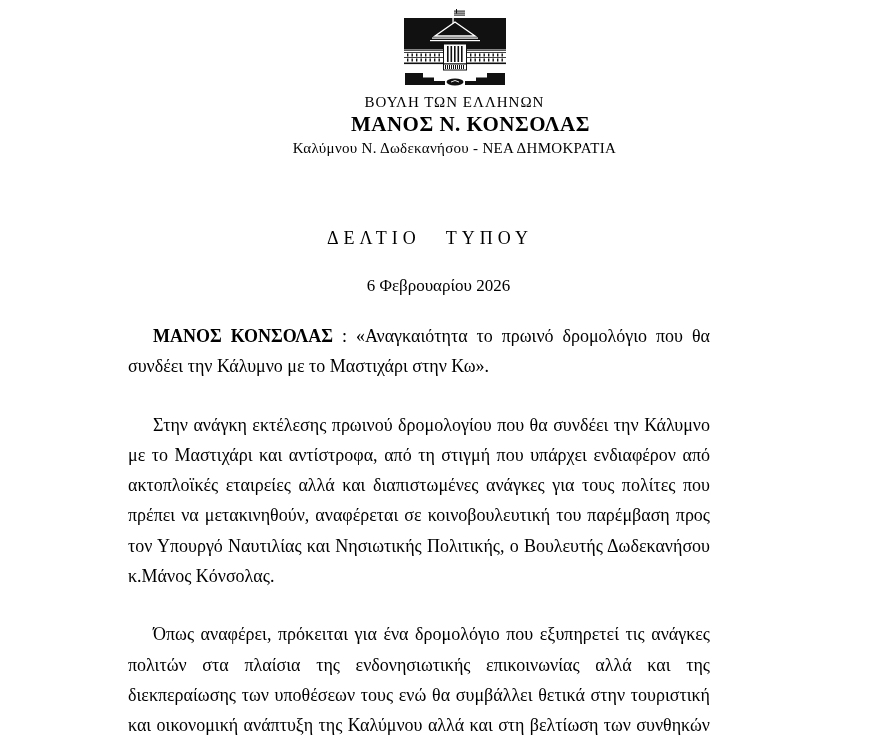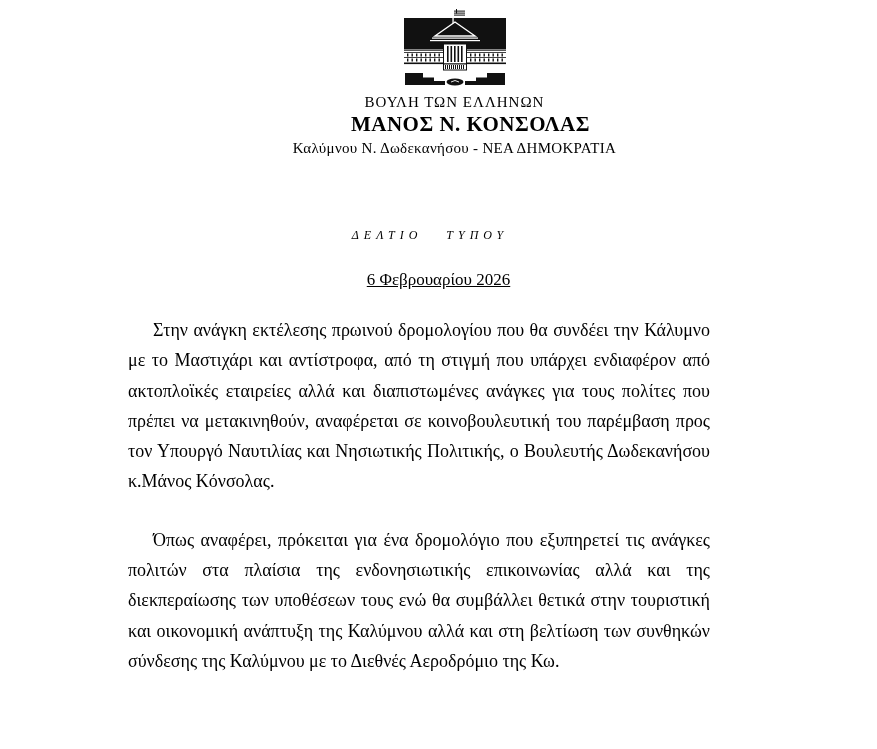--- a/index.html
+++ b/index.html
@@ -41,32 +41,30 @@
     margin-top: 1px;
     margin-left: 32px;
   }
   .hdr-subtitle {
     font-size: 15px;
     letter-spacing: 0.3px;
     margin-top: 3px;
   }
   .doc-title {
     text-align: center;
-    font-size: 12px;
+    font-size: 18px;
     font-weight: normal;
     letter-spacing: 5px;
     word-spacing: 16px;
     margin: 71px 17px 0 0;
-    font-style: italic;
   }
   .doc-date {
     text-align: center;
     font-size: 17px;
     margin-top: 27px;
-    text-decoration: underline;
   }
   .content {
     width: 582px;
     margin: 25px 167px 0 128px;
   }
   .content p {
     font-size: 18px;
     line-height: 30.3px;
     text-align: justify;
     text-indent: 25px;
@@ -177,19 +175,20 @@
     <div class="hdr-parliament">ΒΟΥΛΗ ΤΩΝ ΕΛΛΗΝΩΝ</div>
     <div class="hdr-name">ΜΑΝΟΣ Ν. ΚΟΝΣΟΛΑΣ</div>
     <div class="hdr-subtitle">Καλύμνου Ν. Δωδεκανήσου - ΝΕΑ ΔΗΜΟΚΡΑΤΙΑ</div>
   </div>
 
   <h1 class="doc-title">ΔΕΛΤΙΟ ΤΥΠΟΥ</h1>
 
   <div class="doc-date">6 Φεβρουαρίου 2026</div>
 
   <div class="content">
+    <p><span class="speaker">ΜΑΝΟΣ ΚΟΝΣΟΛΑΣ</span><span> : </span><span>«Αναγκαιότητα το πρωινό δρομολόγιο που θα συνδέει την Κάλυμνο με το Μαστιχάρι στην Κω».</span></p>
 
     <p>Στην ανάγκη εκτέλεσης πρωινού δρομολογίου που θα συνδέει την Κάλυμνο με το Μαστιχάρι και αντίστροφα, από τη στιγμή που υπάρχει ενδιαφέρον από ακτοπλοϊκές εταιρείες αλλά και διαπιστωμένες ανάγκες για τους πολίτες που πρέπει να μετακινηθούν, αναφέρεται σε κοινοβουλευτική του παρέμβαση προς τον Υπουργό Ναυτιλίας και Νησιωτικής Πολιτικής, ο Βουλευτής Δωδεκανήσου κ.Μάνος Κόνσολας.</p>
 
     <p>Όπως αναφέρει, πρόκειται για ένα δρομολόγιο που εξυπηρετεί τις ανάγκες πολιτών στα πλαίσια της ενδονησιωτικής επικοινωνίας αλλά και της διεκπεραίωσης των υποθέσεων τους ενώ θα συμβάλλει θετικά στην τουριστική και οικονομική ανάπτυξη της Καλύμνου αλλά και στη βελτίωση των συνθηκών σύνδεσης της Καλύμνου με το Διεθνές Αεροδρόμιο της Κω.</p>
   </div>
 
 </div>
 
 </body></html>

